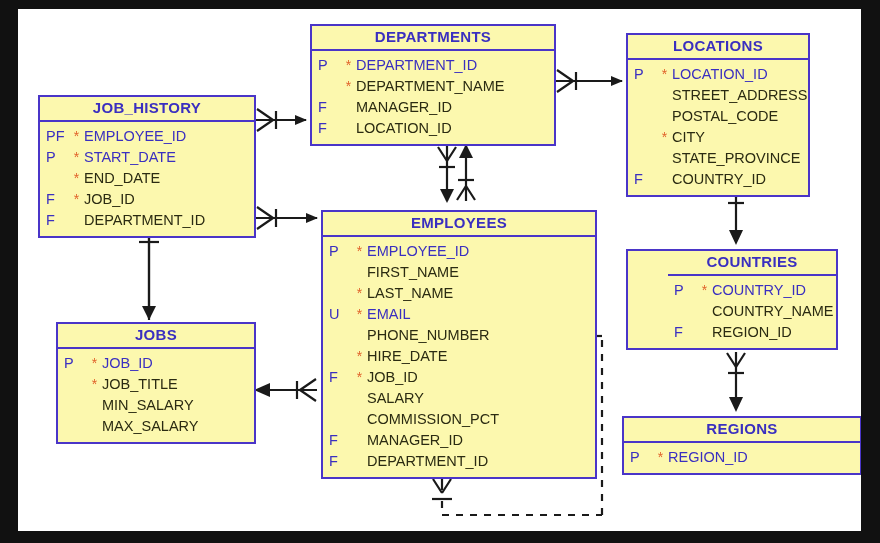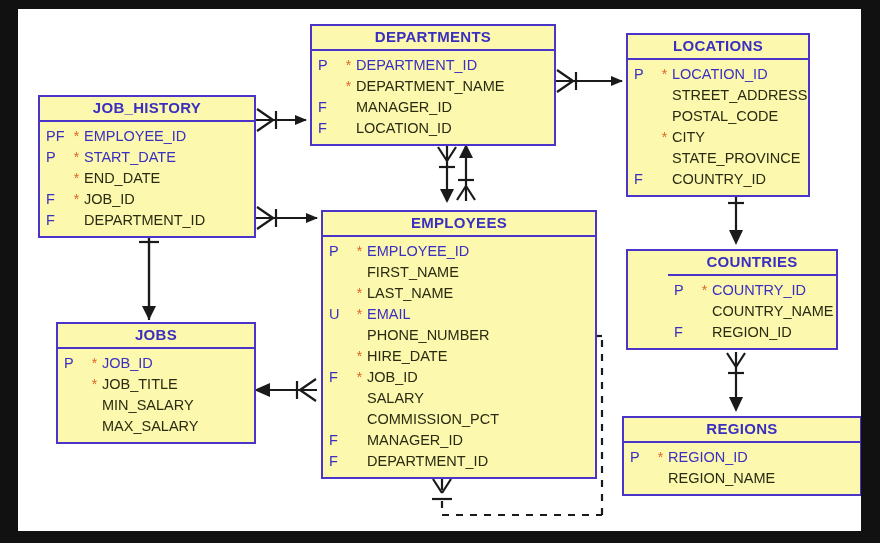--- a/index.html
+++ b/index.html
@@ -352,25 +352,20 @@
     </div>
 
     <div class="entity" id="ent-regions">
       <div class="entity-title">REGIONS</div>
       <div class="attr-list">
           <div class="attr">
             <span class="keycol">P</span>
             <span class="star">*</span>
             <span class="nm key">REGION_ID</span>
           </div>
-          <div class="attr">
-            <span class="keycol"></span>
-            <span class="star"></span>
-            <span class="nm">REGION_NAME</span>
-          </div>
         </div>
     </div>
 
     <div class="entity" id="ent-jobs">
       <div class="entity-title">JOBS</div>
       <div class="attr-list">
           <div class="attr">
             <span class="keycol">P</span>
             <span class="star">*</span>
             <span class="nm key">JOB_ID</span>

